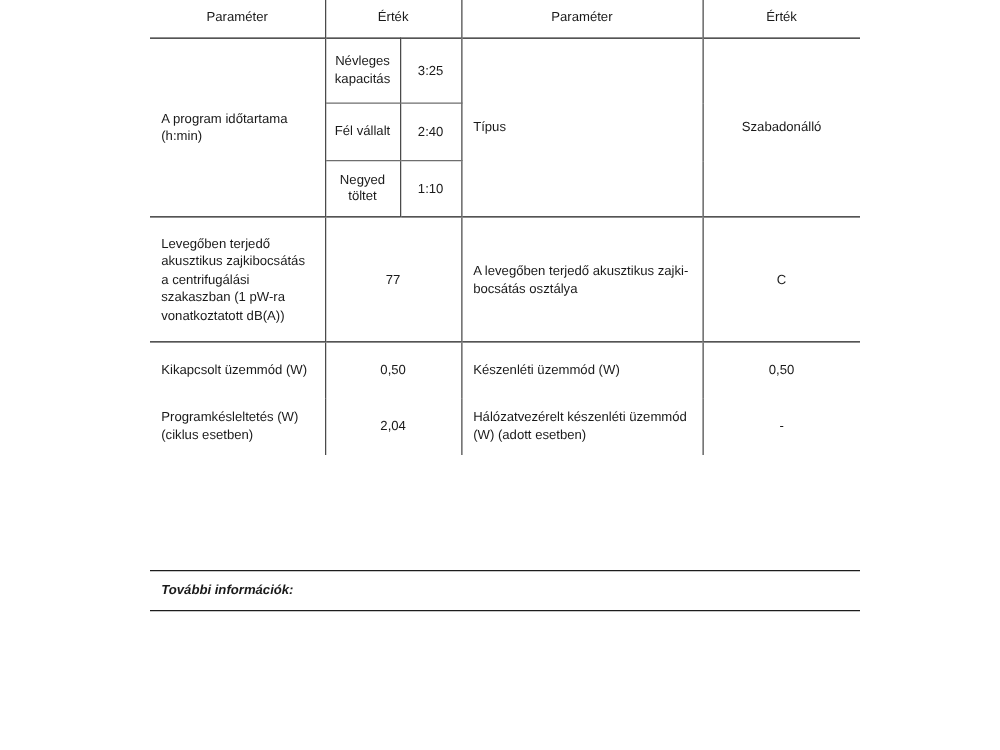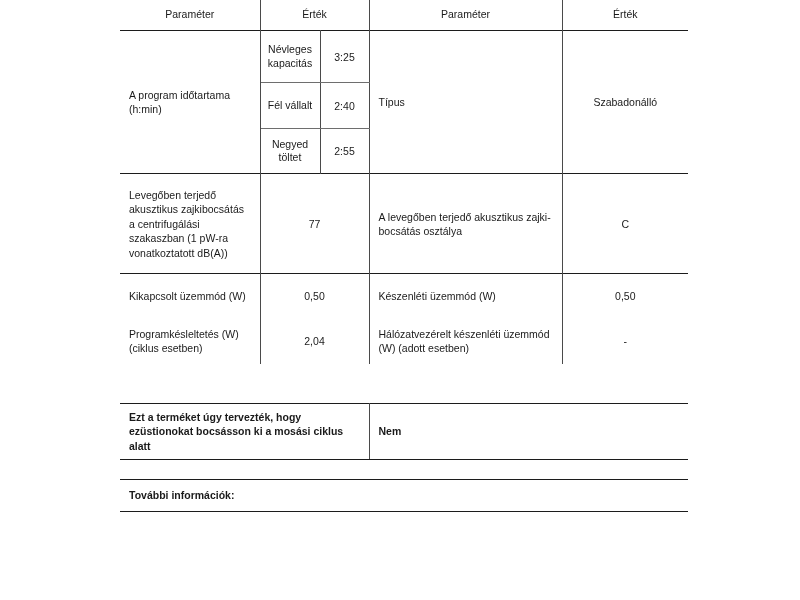--- a/index.html
+++ b/index.html
@@ -61,21 +61,21 @@
   
   #table-warranty { top: 365px; }
   #table-warranty col.w1 { width: 568px; }
 
   
   #table-silver { top: 403px; }
   #table-silver col.s1 { width: 249px; }  
   #table-silver col.s2 { width: 319px; }  
 
   
-  #table-info { top: 479px; }
+  #table-info { top: 456px; font-style: italic; }
   #table-info col.i1 { width: 568px; }
 
   .note-text { line-height: 1.52; padding: 8px 9px 10px; }
 </style>
 </head>
 <body>
 
 <div id="sheet">
 
   <table class="doc-table" id="table-main">
@@ -127,21 +127,21 @@
         </td>
         <td class="bbs br">
           <div class="cp center">2:40</div>
         </td>
       </tr>
       <tr>
         <td class="br" style="height:45px">
           <div class="cp center subcell">Negyed töltet</div>
         </td>
         <td class="br">
-          <div class="cp center">2:55</div>
+          <div class="cp center">1:10</div>
         </td>
       </tr>
 
       <tr>
         <td class="bt br" style="height:100px">
           <div class="cp">Levegőben terjedő akusztikus zajkibocsátás a centrifugálási szakaszban (1 pW-ra vonatkoztatott dB(A))</div>
         </td>
         <td class="bt br" colspan="2">
           <div class="cp center">77</div>
         </td>
@@ -180,36 +180,20 @@
           <div class="cp">Hálózatvezérelt készenléti üzemmód (W) (adott esetben)</div>
         </td>
         <td>
           <div class="cp center">-</div>
         </td>
       </tr>
     </tbody>
   </table>
 
 
-  <table class="doc-table" id="table-silver">
-    <colgroup>
-        <col class="s1">
-        <col class="s2">
-      </colgroup>
-    <tbody>
-      <tr>
-        <td class="bt bb br" style="height:48px">
-          <div class="cp bold">Ezt a terméket úgy tervezték, hogy ezüstionokat bocsásson ki a mosási ciklus alatt</div>
-        </td>
-        <td class="bt bb">
-          <div class="cp bold">Nem</div>
-        </td>
-      </tr>
-    </tbody>
-  </table>
 
   <table class="doc-table" id="table-info">
     <colgroup>
         <col class="i1">
       </colgroup>
     <tbody>
       <tr>
         <td class="bt bb" style="height:32px">
           <div class="cp bold">További információk:</div>
         </td>

